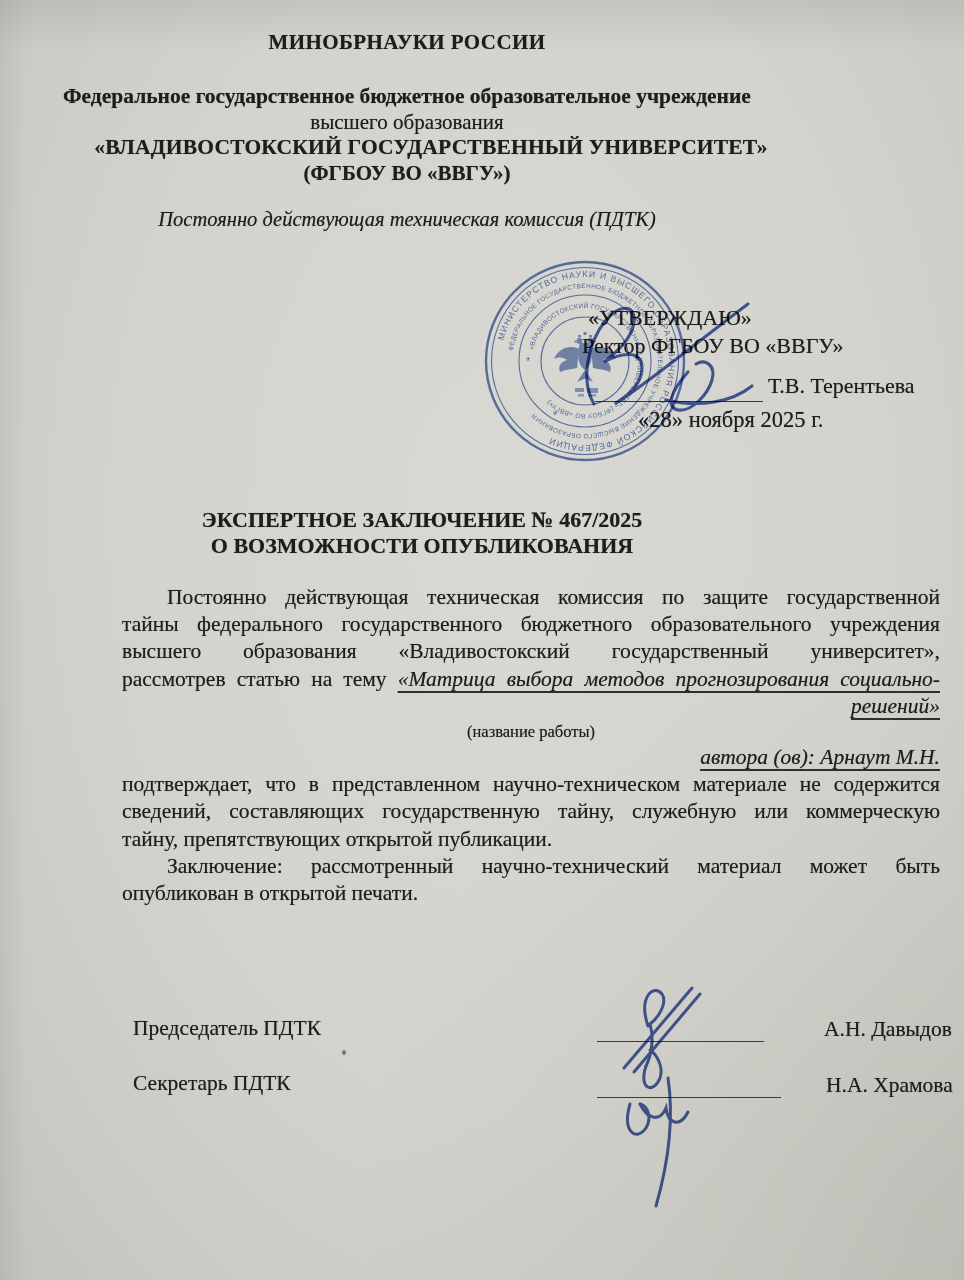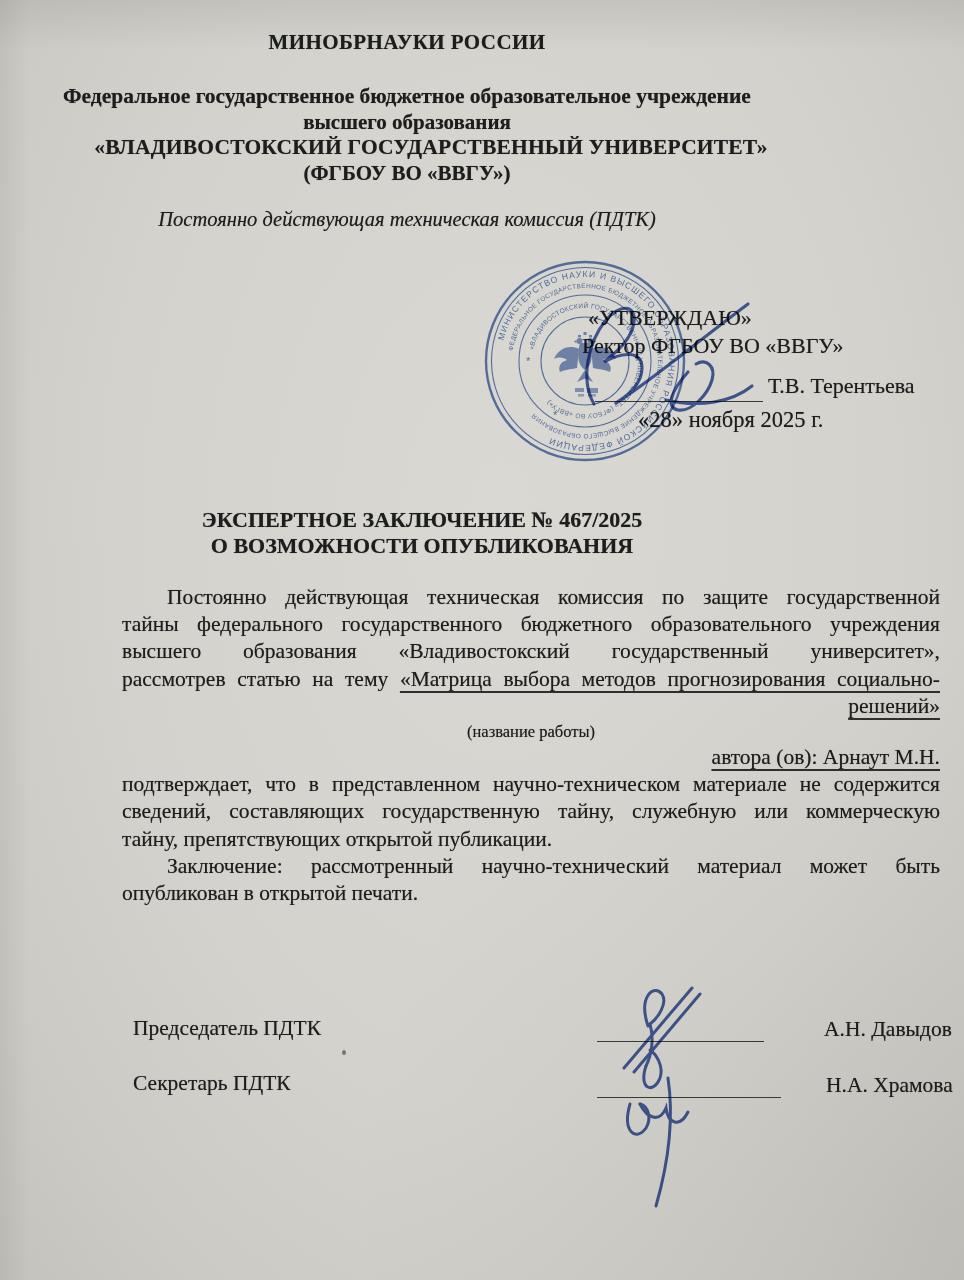--- a/index.html
+++ b/index.html
@@ -18,21 +18,21 @@
       linear-gradient(90deg, rgba(100,100,92,.10), rgba(100,100,92,0) 3%),
       radial-gradient(circle at 97% 95%, rgba(110,110,100,.10), rgba(110,110,100,0) 38%);
   }
   .abs{position:absolute;}
   .ctr{left:0;width:814px;text-align:center;}
   .soft{text-shadow:0 0 .7px rgba(25,25,25,.55);}
 
   
   .ministry{top:30px;font-size:21px;font-weight:bold;letter-spacing:.4px;}
   .org1{top:84px;font-size:21.5px;font-weight:bold;}
-  .org2{top:110px;font-size:21px;font-weight:bold;}
+  .org2{top:110px;font-size:21px;font-weight:normal;}
   .org3{top:135px;font-size:21.5px;font-weight:bold;letter-spacing:.2px;padding-left:24px;}
   .org4{top:161px;font-size:21px;font-weight:bold;}
   .commission{top:208px;font-size:20.5px;font-style:italic;}
 
   
   .approve-word{top:305px;left:588px;font-size:22px;}
   .approver-title{top:333px;left:582px;font-size:22px;}
   .sig-rule{height:0;border-top:1.6px solid #3a3a3a;}
   .rector-rule{top:401px;left:595px;width:168px;}
   .approver-name{top:373px;left:768px;font-size:22px;}
@@ -44,21 +44,21 @@
 
   
   .title1{top:507px;transform:translateX(15px);font-size:22px;font-weight:bold;}
   .title2{top:533px;transform:translateX(15px);font-size:22px;font-weight:bold;}
 
   
   .body{top:584px;left:122px;width:818px;font-size:21.5px;line-height:27.2px;}
   .ln{height:27.2px;white-space:nowrap;}
   .j{text-align:justify;text-align-last:justify;white-space:normal;}
   .ind{padding-left:45px;}
-  .ul{text-decoration:underline;text-underline-offset:5px;text-decoration-thickness:1.5px;text-decoration-color:#2e2e2e;}
+  .ul{text-decoration:underline;text-underline-offset:5px;text-decoration-thickness:1.5px;text-decoration-color:#2e2e2e;font-style:italic;}
   .rowflex{display:flex;align-items:flex-end;flex-direction:column;}
   .fill{flex:1;border-bottom:1.6px solid #2e2e2e;margin-bottom:2px;margin-left:3px;}
   .caption{height:24px;line-height:24px;text-align:center;font-size:16.5px;}
 
   
   .role1{top:1016px;left:133px;font-size:21.5px;}
   .role2{top:1071px;left:133px;font-size:21.5px;}
   .name1{top:1017px;left:824px;font-size:21.5px;}
   .name2{top:1073px;left:826px;font-size:21.5px;}
   .rule1{top:1041px;left:597px;width:167px;}

